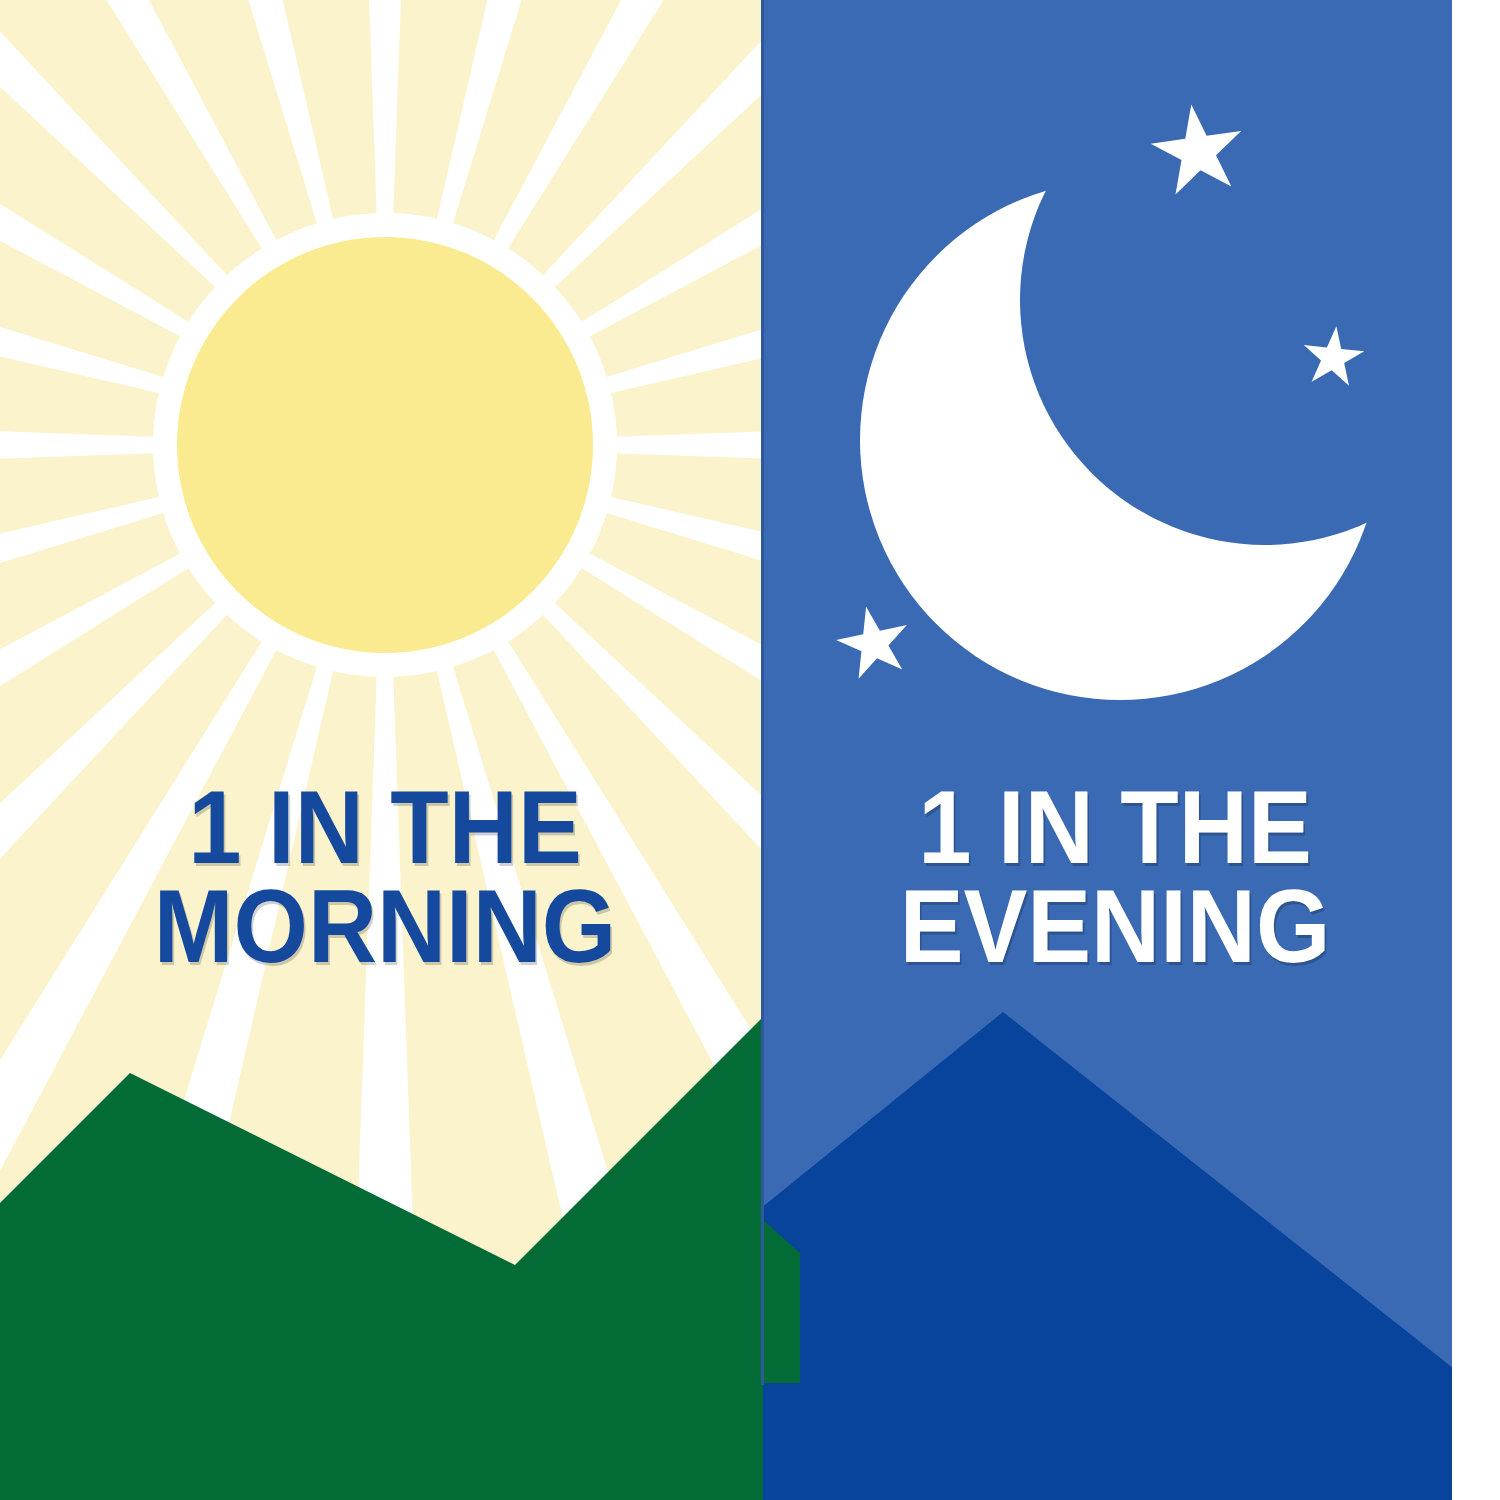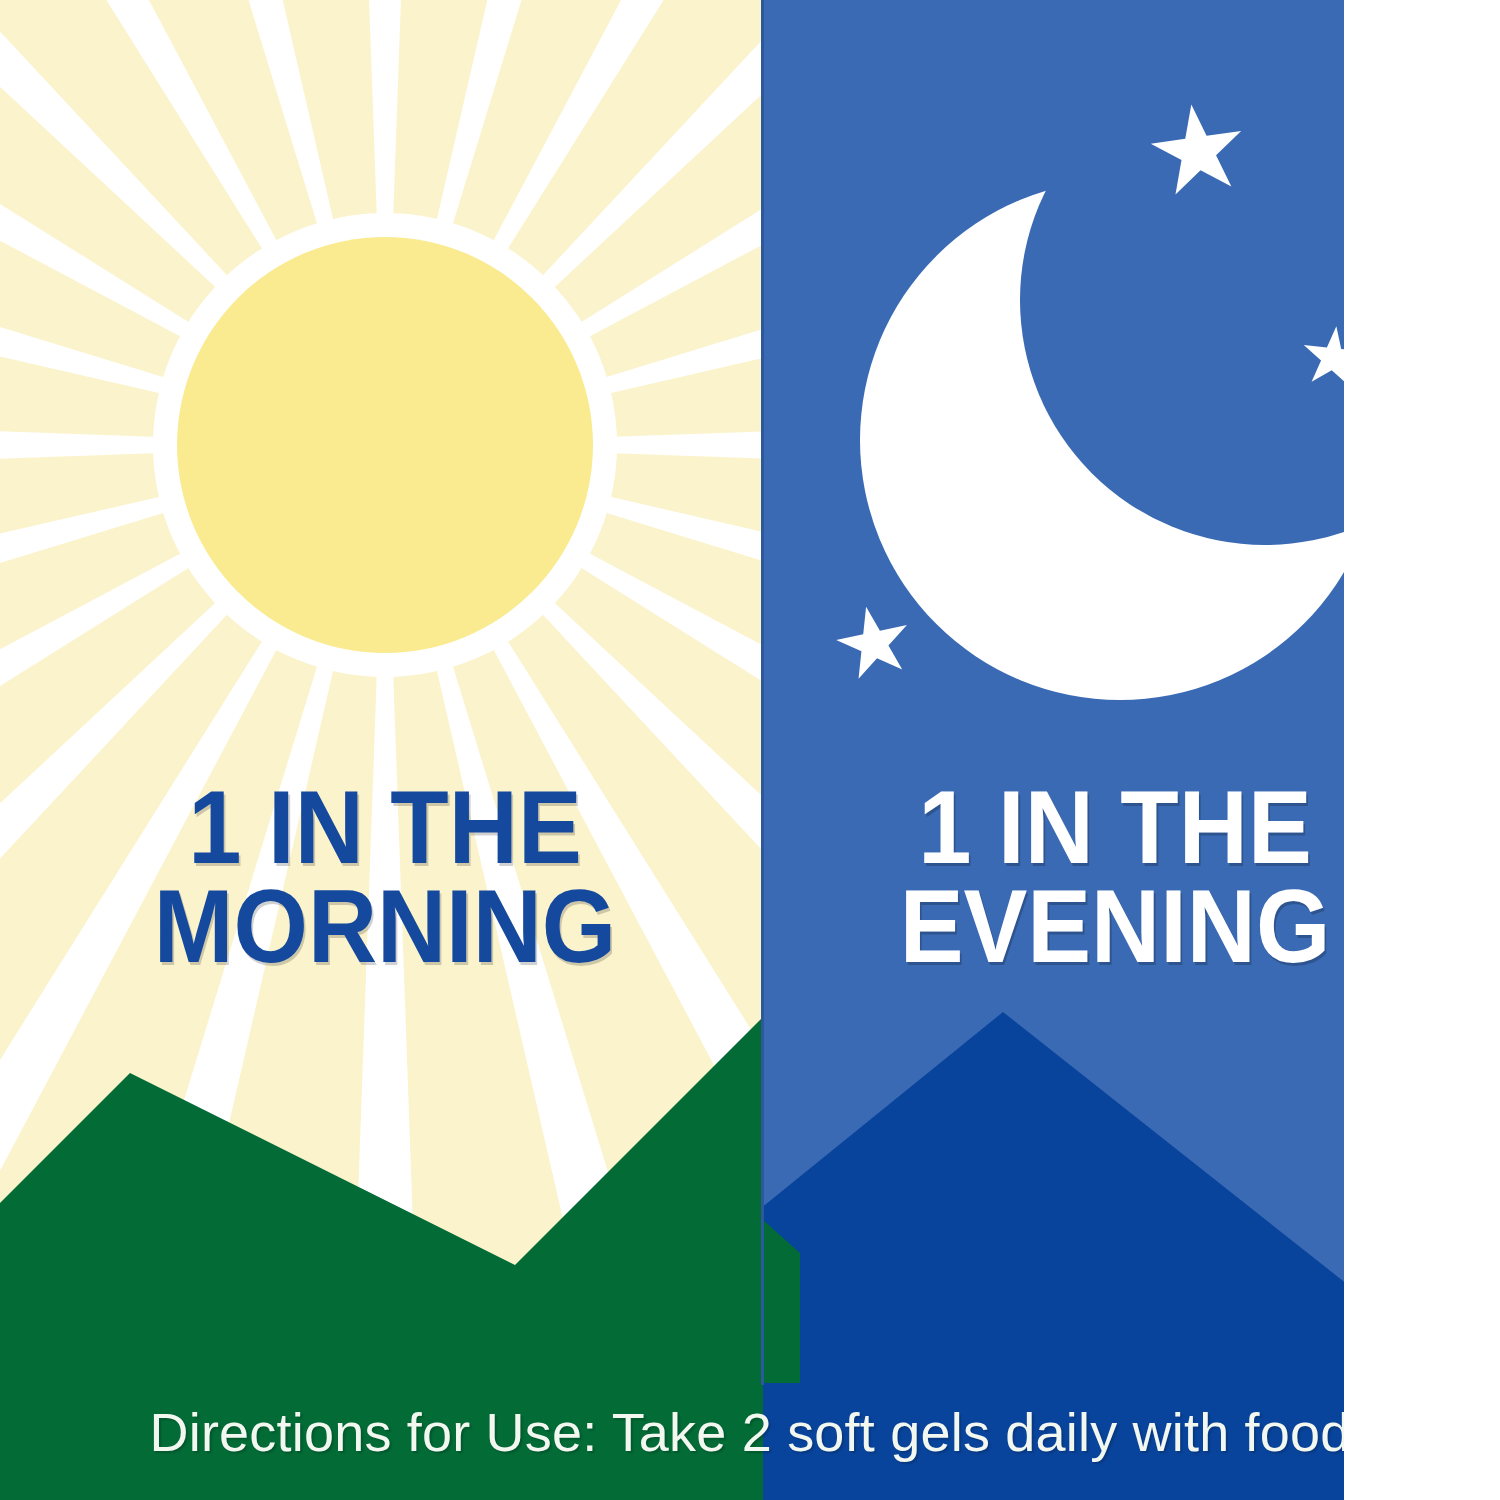--- a/index.html
+++ b/index.html
@@ -5,21 +5,21 @@
   html, body {
     margin: 0;
     padding: 0;
     background: #ffffff;
   }
   body {
     font-family: "Liberation Sans", sans-serif;
   }
   #stage {
     position: relative;
-    width: 1344px;
+    width: 1452px;
     height: 1500px;
     overflow: hidden;
     background: #ffffff;
   }
   #scene {
     position: absolute;
     inset: 0;
     width: 1500px;
     height: 1500px;
     display: block;
@@ -202,15 +202,14 @@
 
     <rect x="761" y="0" width="3" height="1385" fill="#2D589B"></rect>
   </svg>
 
   <div class="headline" id="headline-morning">1 IN THE
 MORNING</div>
 
   <div class="headline" id="headline-evening">1 IN THE
 EVENING</div>
 
-  <div id="directions">Directions for Use: Take 2 soft gels daily with food</div>
 
 </div>
 
 </body></html>

